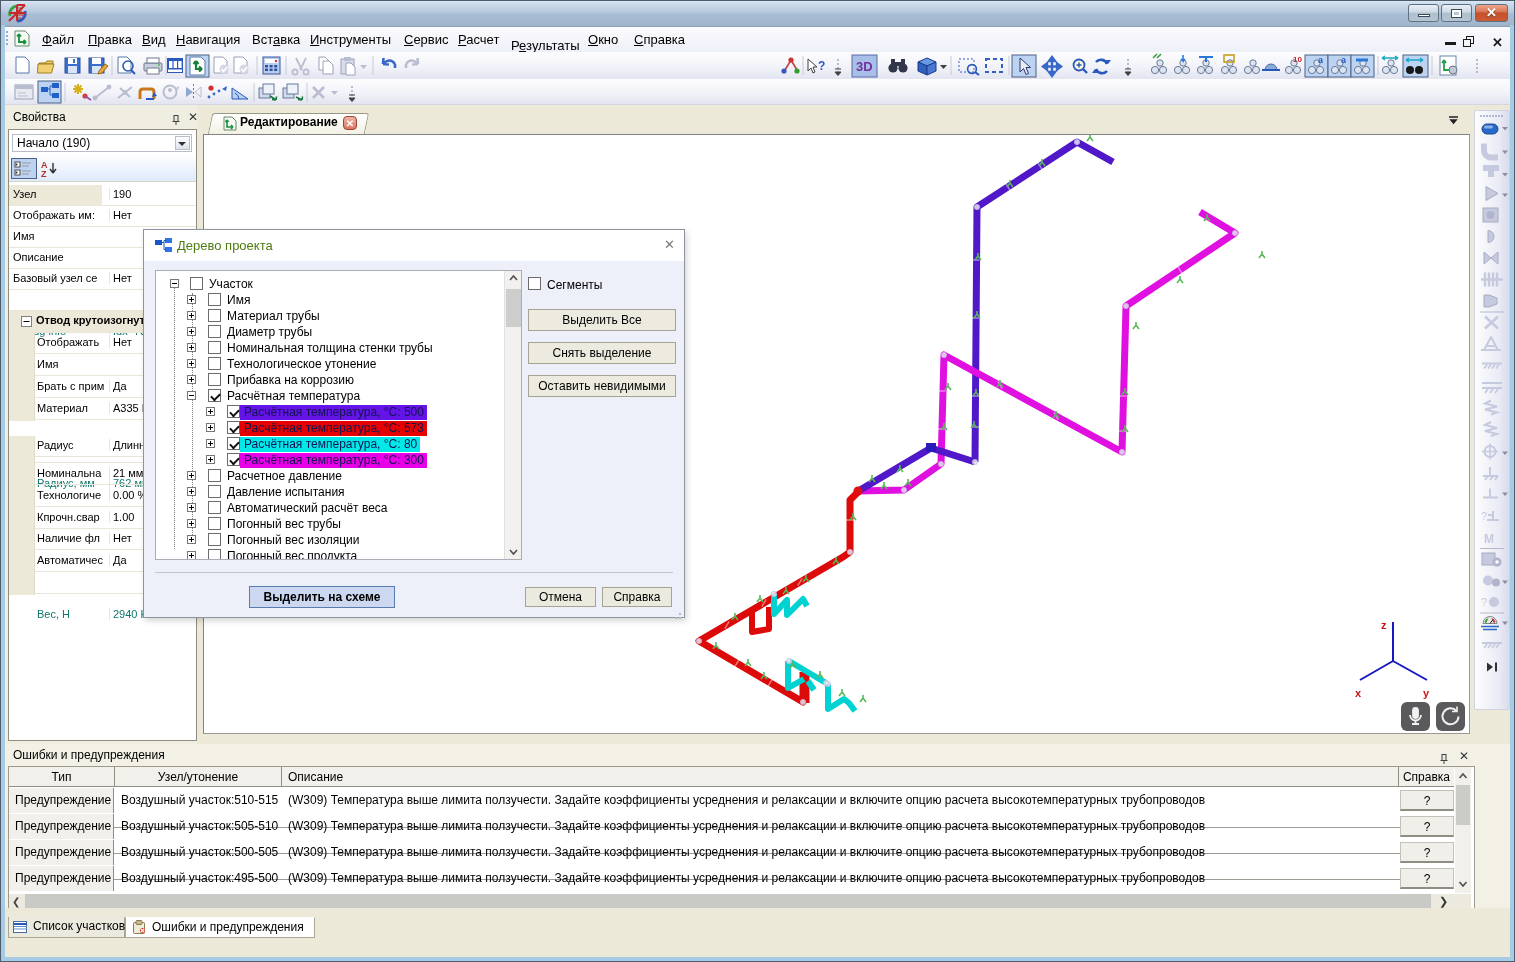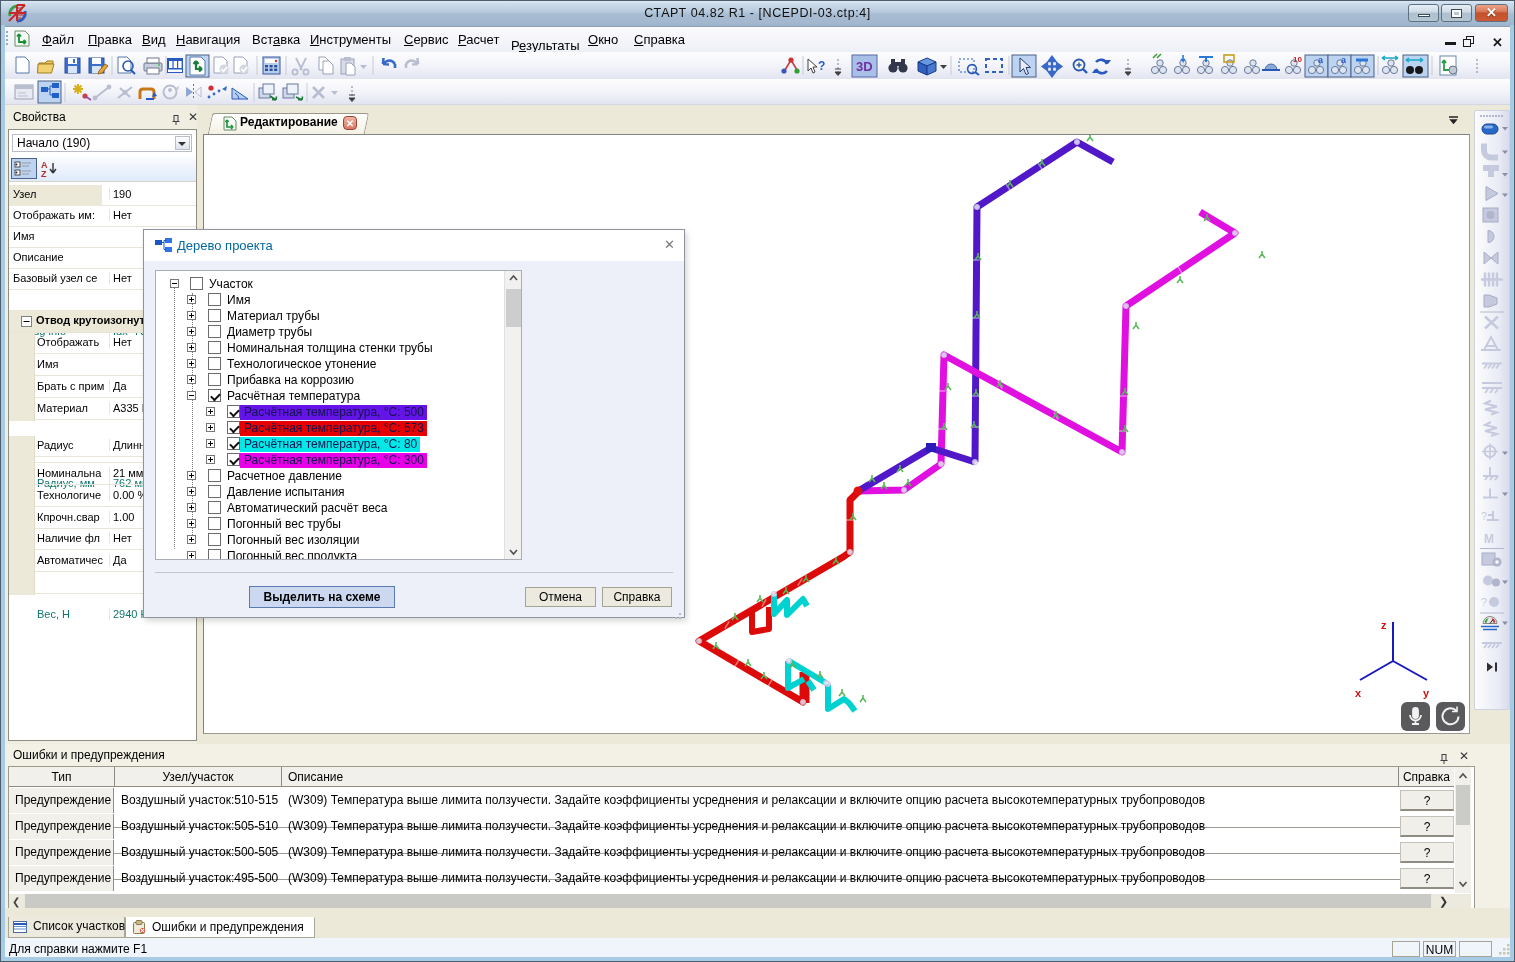--- a/index.html
+++ b/index.html
@@ -77,21 +77,20 @@
 <body>
 <div id="root">
 
   <div id="titlebar" class="abs"></div>
   <div id="appicon" class="abs" style="left:7px;top:3px;width:20px;height:20px;"><svg width="21" height="21">
         <path d="M3,13 a8,8 0 0 1 7,-10" fill="none" stroke="#38a048" stroke-width="2.8"></path>
         <path d="M18,8 a8,8 0 0 1 -8,10" fill="none" stroke="#3858b8" stroke-width="2.8"></path>
         <path d="M2,18 L18,2 M10,2 h8 M10,2 v16 M2,10 h16" stroke="#c82828" stroke-width="2" fill="none"></path>
         <path d="M11,5 h5 M11,8 h4 M11,12 h5 M11,15 h3" stroke="#c82828" stroke-width="1.2"></path>
       </svg></div>
-  <div id="apptitle" class="abs">СТАРТ 04.82 R1 - [NCEPDI-03.ctp:4]</div>
   <div id="btnmin" class="abs capbtn">
       <div class="abs" style="left:9px;top:9px;width:12px;height:3px;background:#fff;border:1px solid #3a4a56;"></div>
     </div>
   <div id="btnmax" class="abs capbtn">
       <div class="abs" style="left:9px;top:4px;width:11px;height:9px;background:#fff;border:1px solid #3a4a56;">
         <div style="position:absolute;left:2px;top:2px;width:5px;height:3px;background:#b7c7d4;"></div>
       </div>
     </div>
   <div id="btnclose" class="abs capbtn" style="color:#fff;font-weight:bold;font-size:13px;text-align:center;"><span style="position:relative;top:0px;text-shadow:0 1px 1px #7c2f14;">✕</span></div>
 
@@ -743,21 +742,21 @@
             <path d="M2.5,7.5 h7 M6,7.5 v3.5"></path>
           </g>
         </svg></div>
     <div class="abs" style="left:1454px;top:5px;font-size:12px;color:#333;">✕</div>
     <div id="errtable" class="abs">
       <div class="abs" style="left:0;top:0;width:1445px;height:20px;background:#f1f0ea;border-bottom:1px solid #8f8d82;">
         <div class="abs" style="left:105px;top:0;width:1px;height:20px;background:#8f8d82;"></div>
         <div class="abs" style="left:272px;top:0;width:1px;height:20px;background:#8f8d82;"></div>
         <div class="abs" style="left:1389px;top:0;width:1px;height:20px;background:#8f8d82;"></div>
         <div class="etd" style="left:0;top:3px;width:105px;text-align:center;">Тип</div>
-        <div class="etd" style="left:106px;top:3px;width:166px;text-align:center;">Узел/участок</div>
+        <div class="etd" style="left:106px;top:3px;width:166px;text-align:center;">Узел/утонение</div>
         <div class="etd" style="left:279px;top:3px;">Описание</div>
         <div class="etd" style="left:1390px;top:3px;width:55px;text-align:center;">Справка</div>
       </div>
       <div class="erow" style="top:21px;">
           <div class="c1">Предупреждение</div>
           <div class="c2">Воздушный участок:510-515</div>
           <div class="c3">(W309) Температура выше лимита ползучести. Задайте коэффициенты усреднения и релаксации и включите опцию расчета высокотемпературных трубопроводов</div>
           <div class="c4">?</div>
         </div>
       <div class="erow" style="top:47px;">
@@ -808,53 +807,37 @@
           <path d="M1,4 h13" stroke="#2858b8" stroke-width="2"></path>
         </svg></div>
     <div id="tabicon2" class="abs" style="left:127px;top:12px;width:15px;height:15px;"><svg width="15" height="15">
           <rect x="1.5" y="2.5" width="11" height="11" rx="1" fill="#f0ead8" stroke="#8a7a50"></rect>
           <rect x="4" y="0.5" width="6" height="4" rx="1" fill="#c8b888" stroke="#8a7a50"></rect>
           <circle cx="10.5" cy="10.5" r="2.6" fill="#e04028"></circle>
           <path d="M8.8,8.8 l3.4,3.4 M12.2,8.8 l-3.4,3.4" stroke="#fff" stroke-width="1.2"></path>
         </svg></div>
   </div>
 
-  <div id="statusbar" class="abs">
-    <span style="position:absolute;left:4px;top:4px;">Для справки нажмите F1</span>
-      <svg style="position:absolute;left:1492px;top:6px;" width="14" height="12">
-        <g fill="#c9c5b5">
-          <rect x="10" y="8" width="2.5" height="2.5"></rect>
-          <rect x="10" y="4" width="2.5" height="2.5"></rect>
-          <rect x="10" y="0" width="2.5" height="2.5"></rect>
-          <rect x="6" y="8" width="2.5" height="2.5"></rect>
-          <rect x="6" y="4" width="2.5" height="2.5"></rect>
-          <rect x="2" y="8" width="2.5" height="2.5"></rect>
-        </g>
-      </svg>
-    <div class="scell" style="left:1387px;width:28px;"></div>
-    <div class="scell" style="left:1418px;width:33px;text-align:center;font-size:12px;padding-top:1px;">NUM</div>
-    <div class="scell" style="left:1454px;width:33px;"></div>
-  </div>
 
   <div id="border-l" class="abs"></div>
   <div id="border-r" class="abs"></div>
   <div id="border-b" class="abs"></div>
   <div id="frame-outline"></div>
 
   <div id="dialog" class="abs" style="left:143px;top:229px;width:542px;height:389px;background:#edeff9;border:1px solid #8f949c;z-index:50;box-shadow:2px 3px 6px rgba(0,0,0,0.16);">
     <div class="abs" style="left:0;top:0;width:540px;height:31px;background:#fff;"></div>
     <div id="dlgicon" class="abs" style="left:11px;top:8px;width:17px;height:15px;"><svg width="17" height="15">
           <g fill="#1a56c8">
             <rect x="0" y="2" width="7" height="5"></rect>
             <rect x="10" y="0" width="7" height="5" fill="#2e74e8"></rect>
             <rect x="10" y="9" width="7" height="5" fill="#2e74e8"></rect>
           </g>
           <path d="M7,4.5 h2 v-2 h2 M9,4.5 v7 h2" stroke="#1a56c8" fill="none"></path>
         </svg></div>
-    <div class="abs" style="left:33px;top:8px;font-size:13px;color:#0369a1;">Дерево проекта</div>
+    <div class="abs" style="left:33px;top:8px;font-size:13px;color:#4d7c0f;">Дерево проекта</div>
     <div class="abs" style="left:520px;top:7px;font-size:13px;color:#777;">✕</div>
     <div id="dlgtree" class="abs" style="left:11px;top:40px;width:367px;height:290px;background:#fff;border:1px solid #a9adb5;overflow:hidden;">
       <div class="abs" style="left:18px;top:14px;width:1px;height:264px;border-left:1px dotted #808080;"></div>
       <div class="abs" style="left:36px;top:22px;width:1px;height:248px;border-left:1px dotted #808080;"></div>
       <div class="trow" style="top:5px;">
           <span class="texp" style="left:14px;"></span>
           <span class="tchk" style="left:34px;"></span>
           <span class="ttxt" style="left:53px;">Участок</span>
         </div>
       <div class="trow" style="top:21px;">
@@ -944,20 +927,27 @@
         </div>
       <div class="abs" style="left:348px;top:0;width:17px;height:290px;background:#f2f1f0;border-left:1px solid #e0e0e0;">
         <div class="abs" style="left:0;top:0;width:17px;height:17px;background:#f2f1f0;text-align:center;"><svg width="15" height="15">
               <path d="M4 9l3.5-4L11 9" stroke="#505050" fill="none" stroke-width="1.6"></path>
             </svg></div>
         <div class="abs" style="left:0;top:273px;width:17px;height:17px;text-align:center;"><svg width="15" height="15">
               <path d="M4 6l3.5 4L11 6" stroke="#505050" fill="none" stroke-width="1.6"></path>
             </svg></div>
         <div class="abs" style="left:1px;top:18px;width:15px;height:38px;background:#cdcdcd;"></div>
       </div>
+    </div>
+    <div id="dlgright" class="abs" style="left:378px;top:40px;width:160px;height:300px;">
+      <div class="tchk" style="left:6px;top:7px;"></div>
+        <span class="abs" style="left:25px;top:8px;font-size:12px;">Сегменты</span>
+      <div class="dbtn" style="left:6px;top:39px;">Выделить Все</div>
+      <div class="dbtn" style="left:6px;top:72px;">Снять выделение</div>
+      <div class="dbtn" style="left:6px;top:105px;">Оставить невидимыми</div>
     </div>
     <div class="abs" style="left:530px;top:376px;width:8px;height:8px;"><svg width="8" height="8">
           <g fill="#b5b9c8">
             <rect x="5" y="5" width="2" height="2"></rect>
             <rect x="5" y="1" width="2" height="2"></rect>
             <rect x="1" y="5" width="2" height="2"></rect>
           </g>
         </svg></div>
     <div class="abs" style="left:11px;top:342px;width:518px;height:1px;background:#c2c4ce;"></div>
     <div class="abs" style="left:105px;top:356px;width:146px;height:22px;background:#cbd8f0;border:1px solid #5a7bb0;font-size:12px;font-weight:bold;text-align:center;padding-top:3px;">Выделить на схеме</div>

